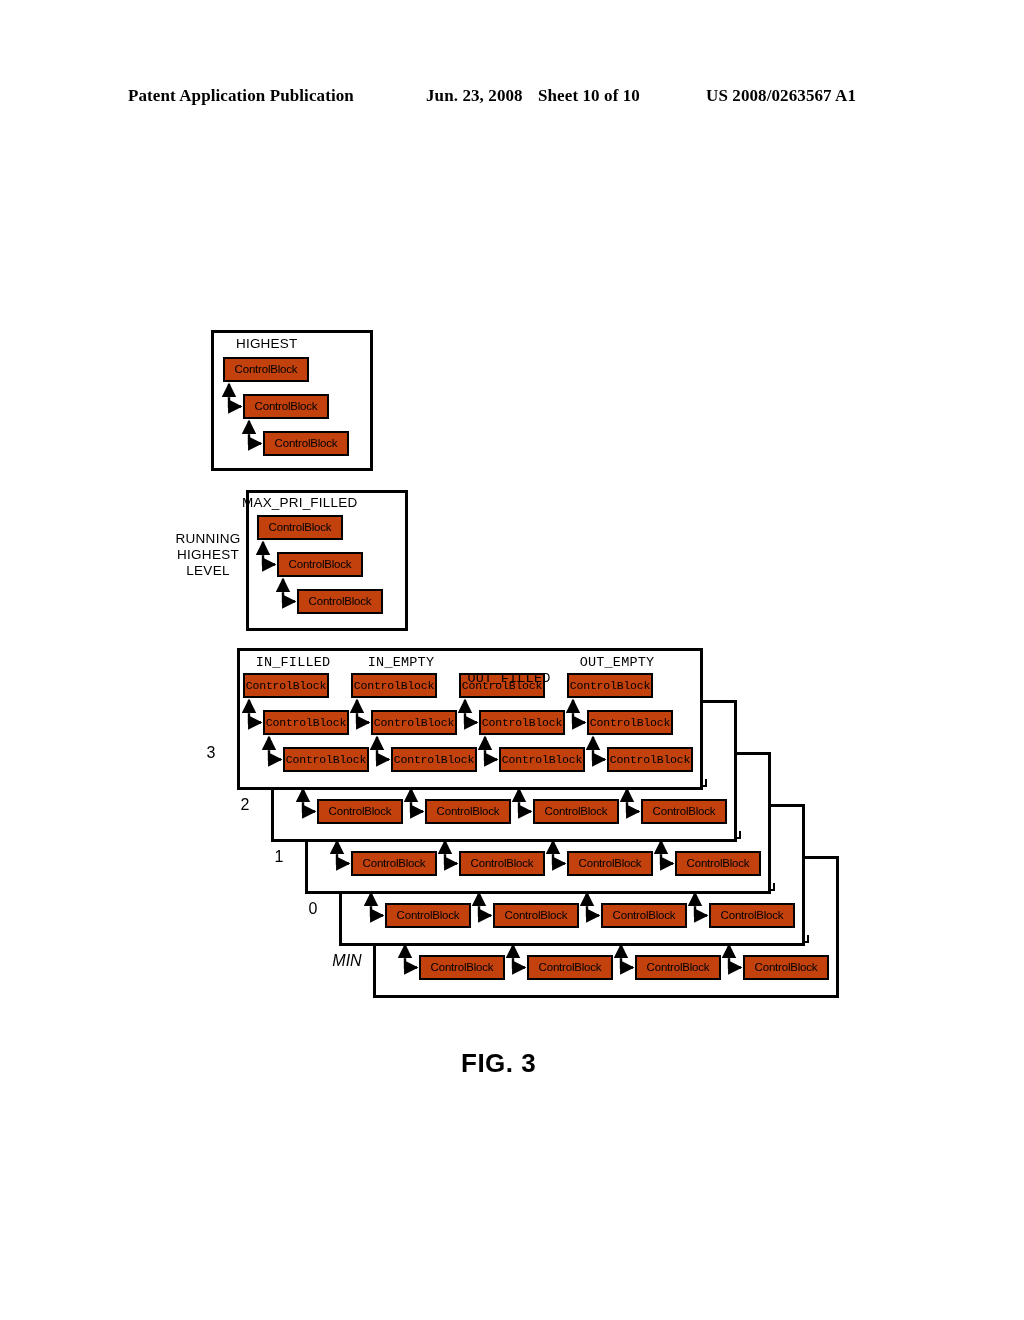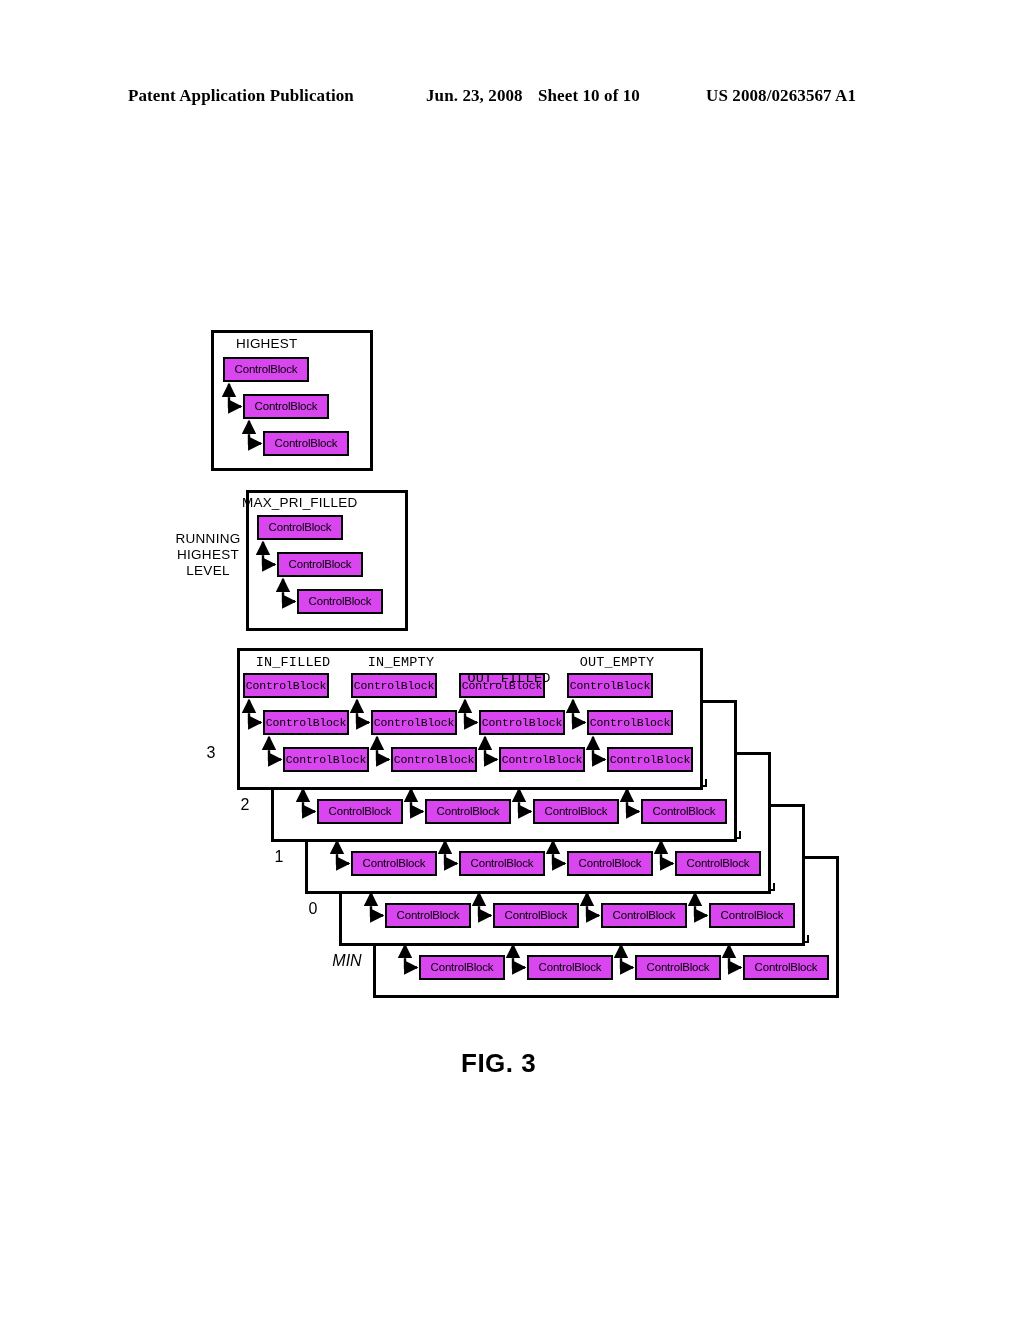--- a/index.html
+++ b/index.html
@@ -48,21 +48,21 @@
     letter-spacing: 0.2px;
     white-space: nowrap;
     color: #000;
   }
   .cb {
     position: absolute;
     box-sizing: border-box;
     width: 86px;
     height: 25px;
     border: 2px solid #000000;
-    background: #d946ef;
+    background: #c2410c;
     font-size: 11.5px;
     line-height: 21px;
     text-align: center;
     letter-spacing: -0.2px;
     white-space: nowrap;
     z-index: 6;
   }
   
   .cb-stub {
     position: absolute;

